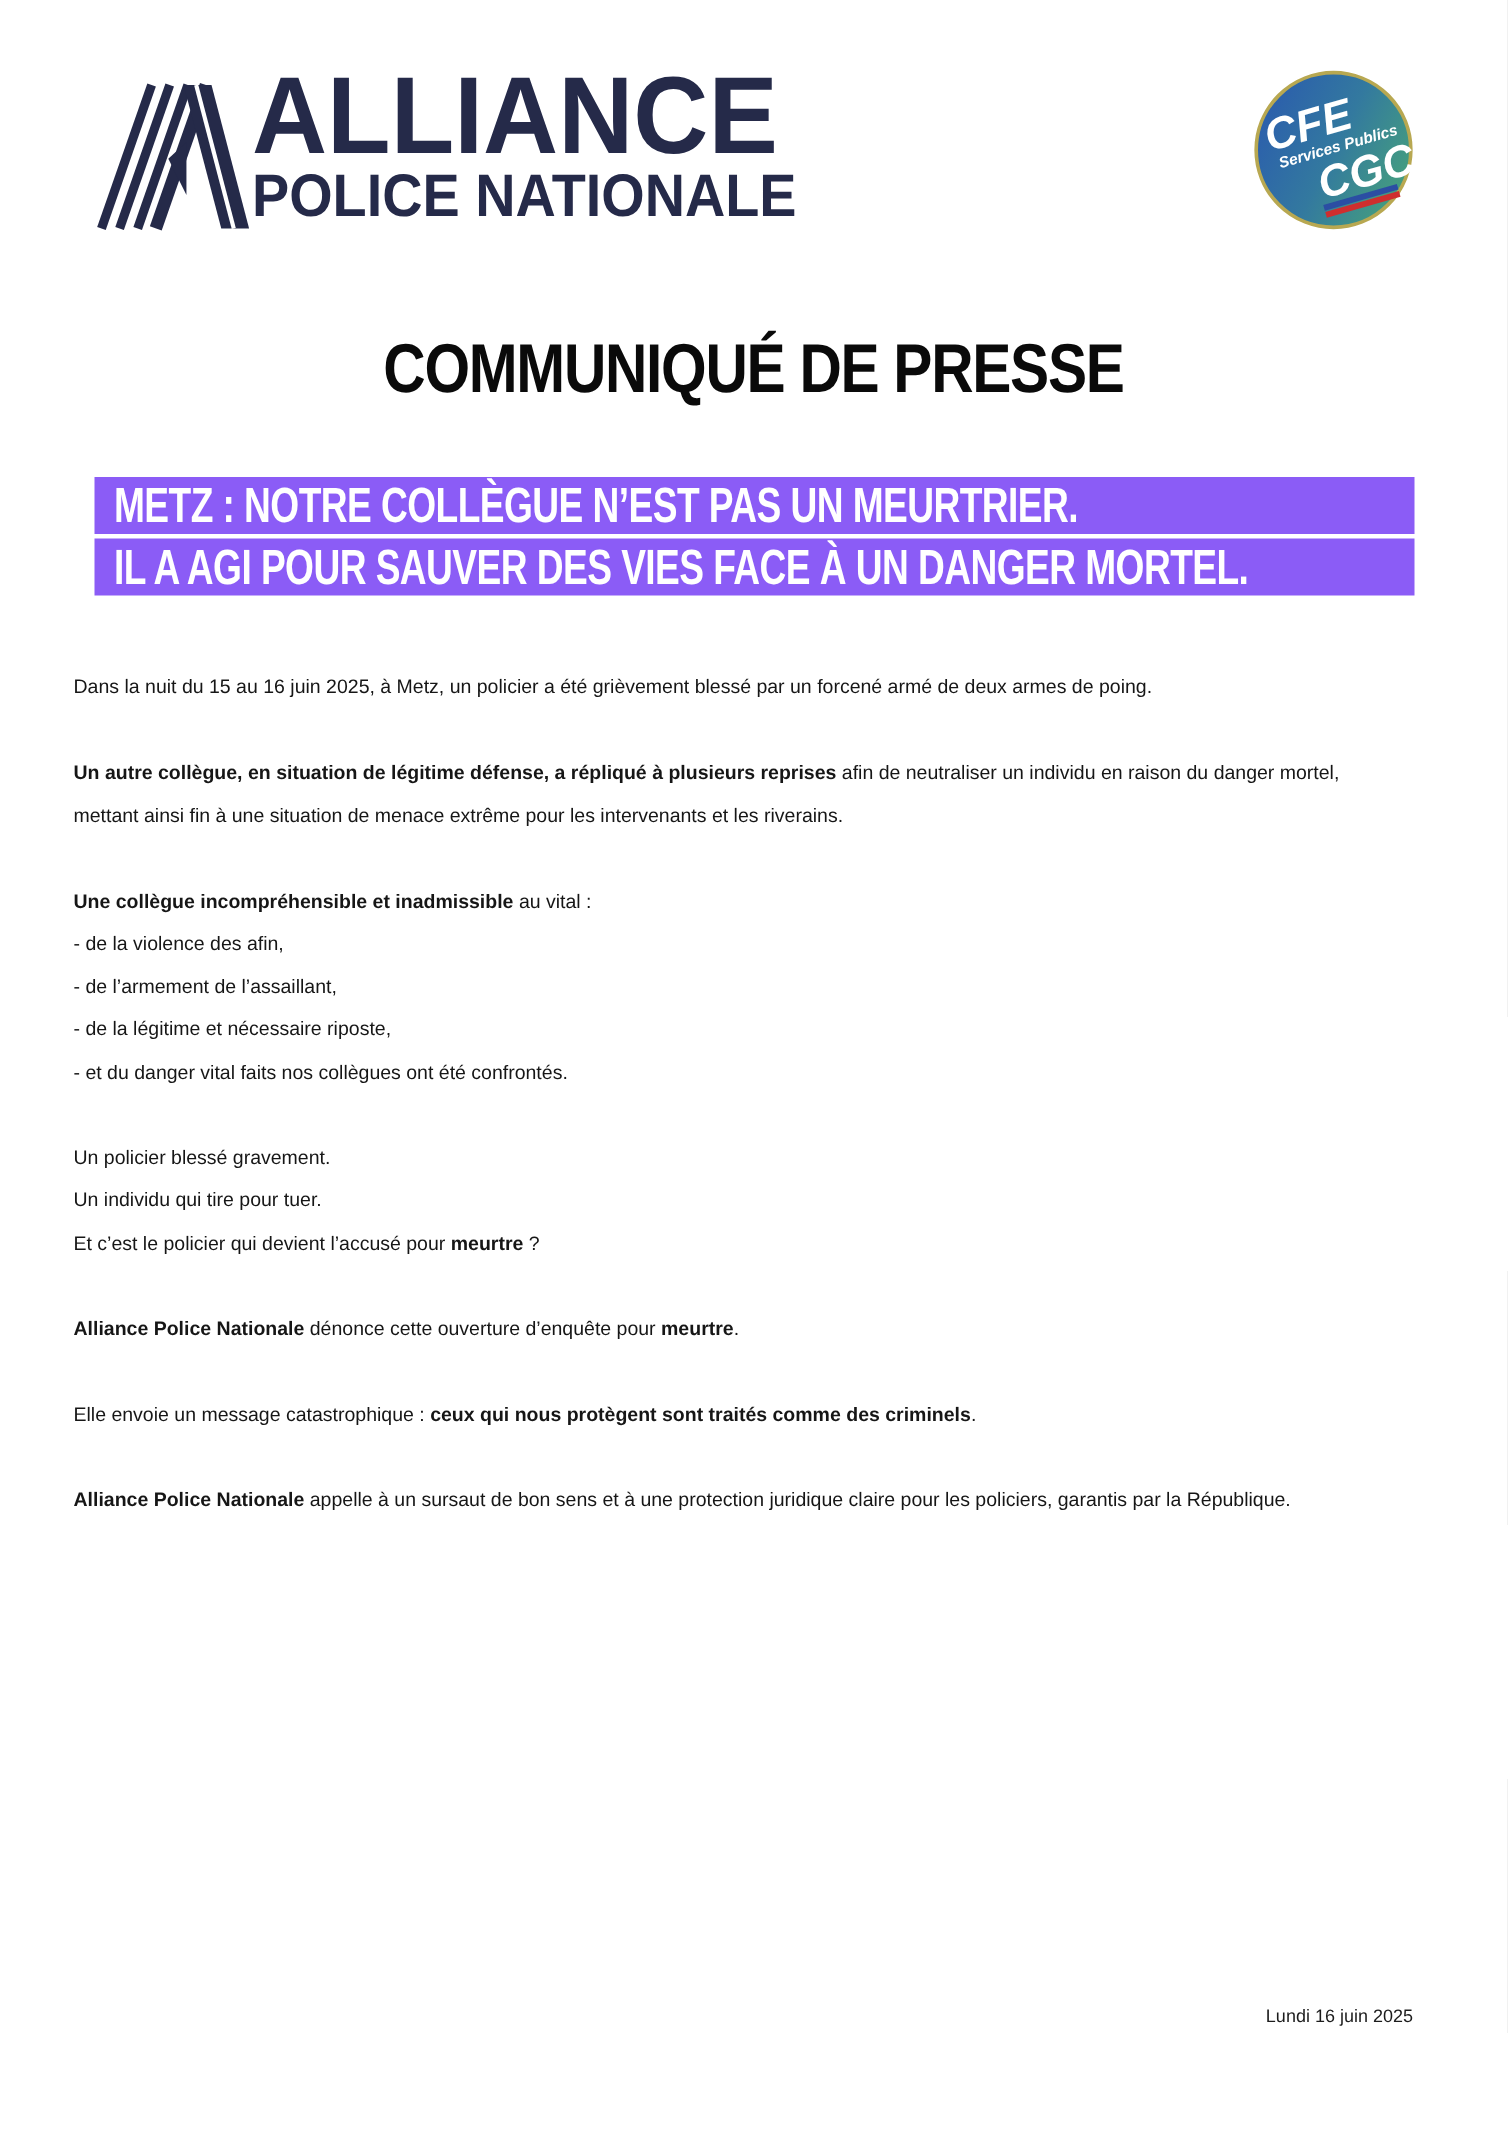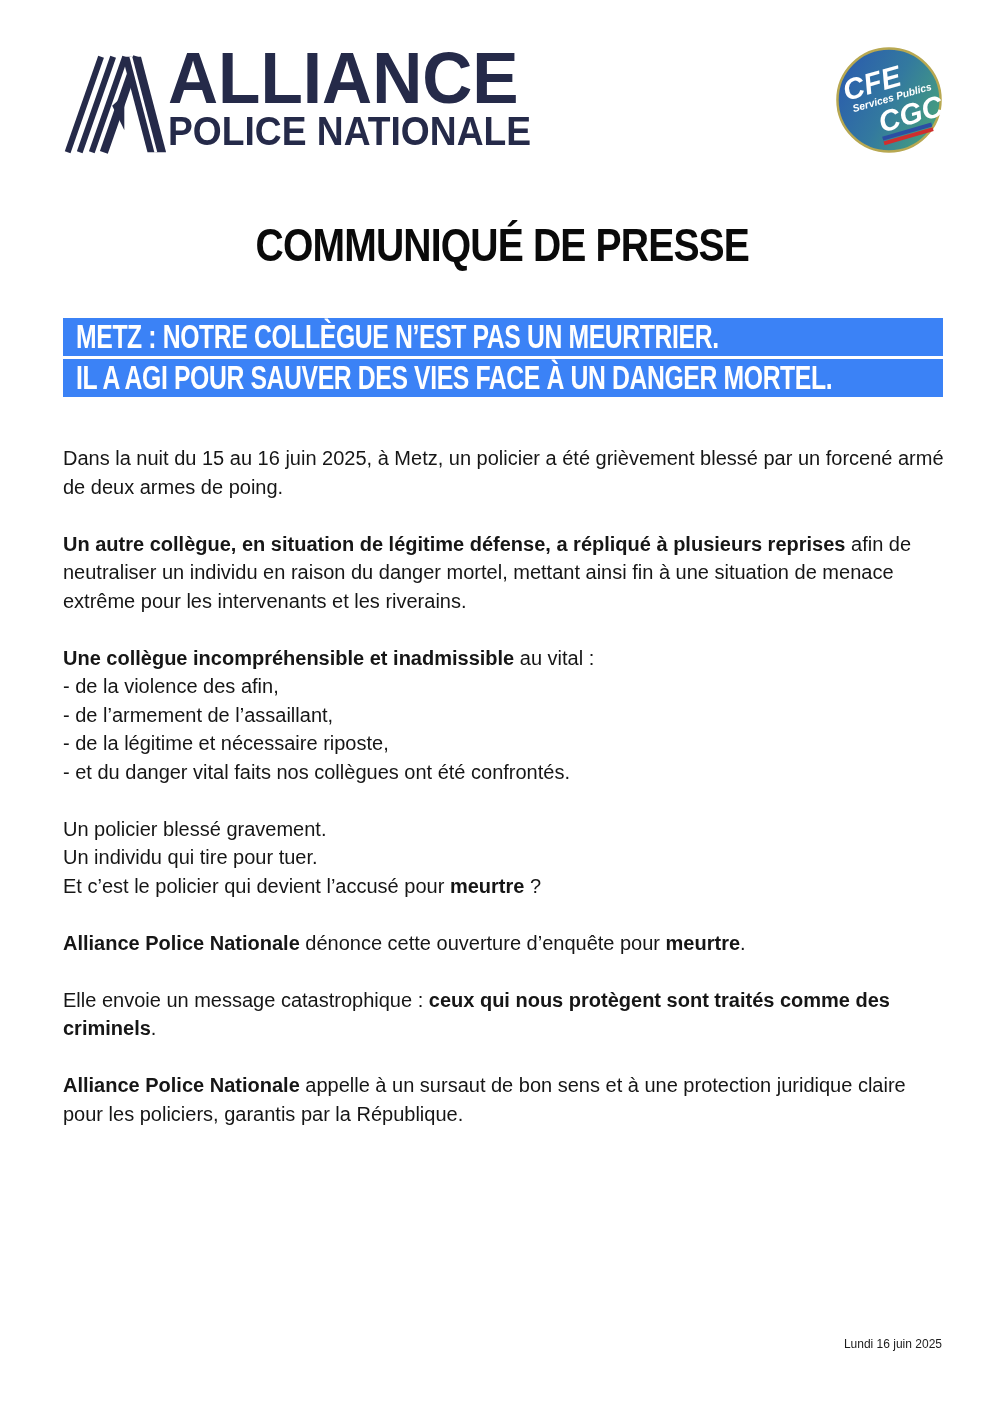--- a/index.html
+++ b/index.html
@@ -36,33 +36,33 @@
     text-align:center; color:#0a0a0a;margin-top:12px;
   }
   .title > span {
     display:inline-block; font-size:46px; font-weight:bold; letter-spacing:-1px;
     transform:scaleX(0.85); transform-origin:center; white-space:nowrap;
   }
 
   
   .banner { position:absolute; top:318px; left:63px; width:880px; }
   .banner-bar {
-    background:#3b82f6; height:38px; margin-bottom:3px;
+    background:#8b5cf6; height:38px; margin-bottom:3px;
     display:flex; align-items:center; padding-left:13px; box-sizing:border-box;
   }
   .banner-bar > span {
     color:#ffffff; font-weight:bold; font-size:33px; letter-spacing:-0.5px;
     transform:scaleX(0.75); transform-origin:left center; white-space:nowrap;
     display:inline-block;
   }
 
   
   .body-text {
-    position:absolute; top:444px; left:63px; width:882px;
-    font-size:20px; line-height:28.5px; color:#161616;
+    position:absolute; top:444px; left:49px; width:882px;
+    font-size:13px; line-height:28.5px; color:#161616;
   }
   .body-text p { margin:0 0 28.5px 0; }
   .body-text b { font-weight:bold; }
 
   
   .date-stamp {
     position:absolute; top:1337px; right:63px;
     font-size:12px; color:#1c1c1c;margin-left:26px;
   }
 </style>

